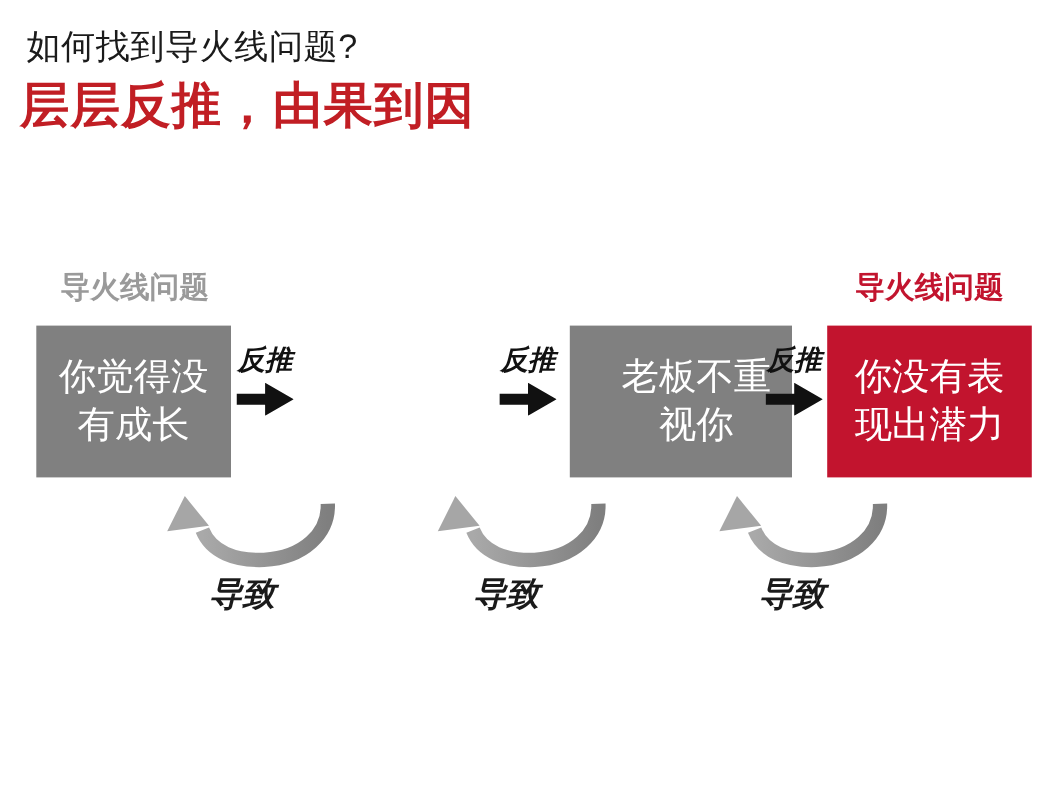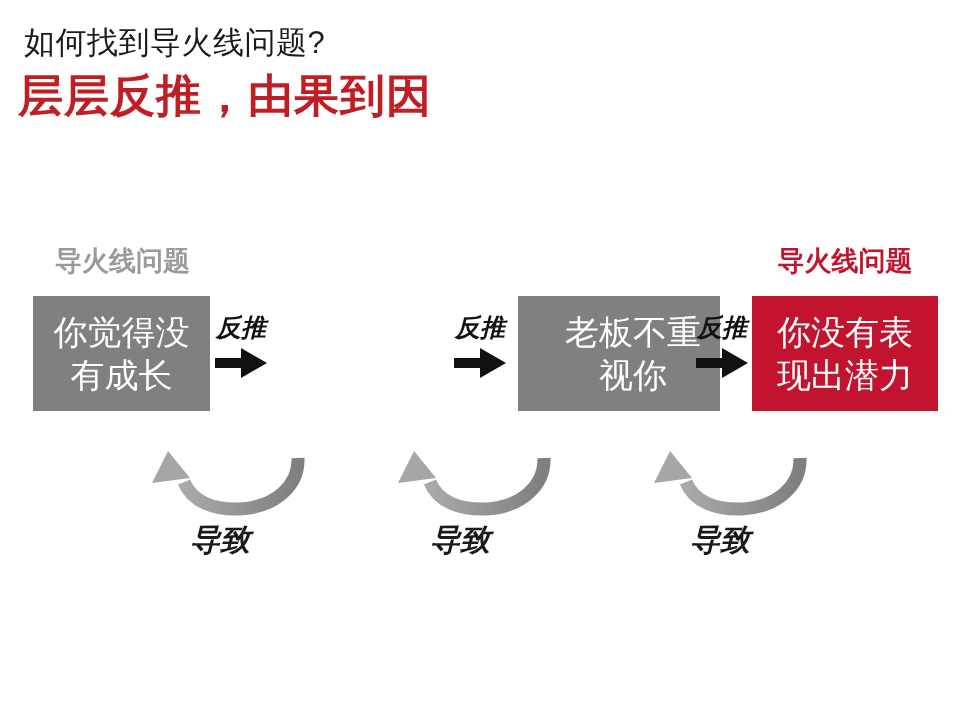--- a/index.html
+++ b/index.html
@@ -13,21 +13,21 @@
     font-size:31px;font-weight:500;color:#1b1b1b;letter-spacing:.5px;
   }
   .subtitle{
     position:absolute;left:18px;top:66px;
     font-size:45px;font-weight:800;color:#c11e24;letter-spacing:1px;
   }
   .col-label{position:absolute;top:243px;font-size:27px;font-weight:700;}
   .surface-label{left:55px;color:#9a9a9a;}
   .fuse-label{left:752px;width:186px;text-align:center;color:#c2142e;}
   .box{
-    position:absolute;top:296px;height:115px;
+    position:absolute;top:296px;height:138px;
     display:flex;align-items:center;justify-content:center;
     text-align:center;color:#ffffff;font-size:34px;font-weight:500;
     line-height:1.26;white-space:pre-line;
   }
   .box.gray{background:#808080;}
   .box.red{background:#c2142e;}
   .box1{left:33px;width:177px;}
   .box2{left:276px;width:174px;}
   .box3{left:518px;width:174px;padding-left:28px;}
   .box4{left:752px;width:186px;text-align:right;}

